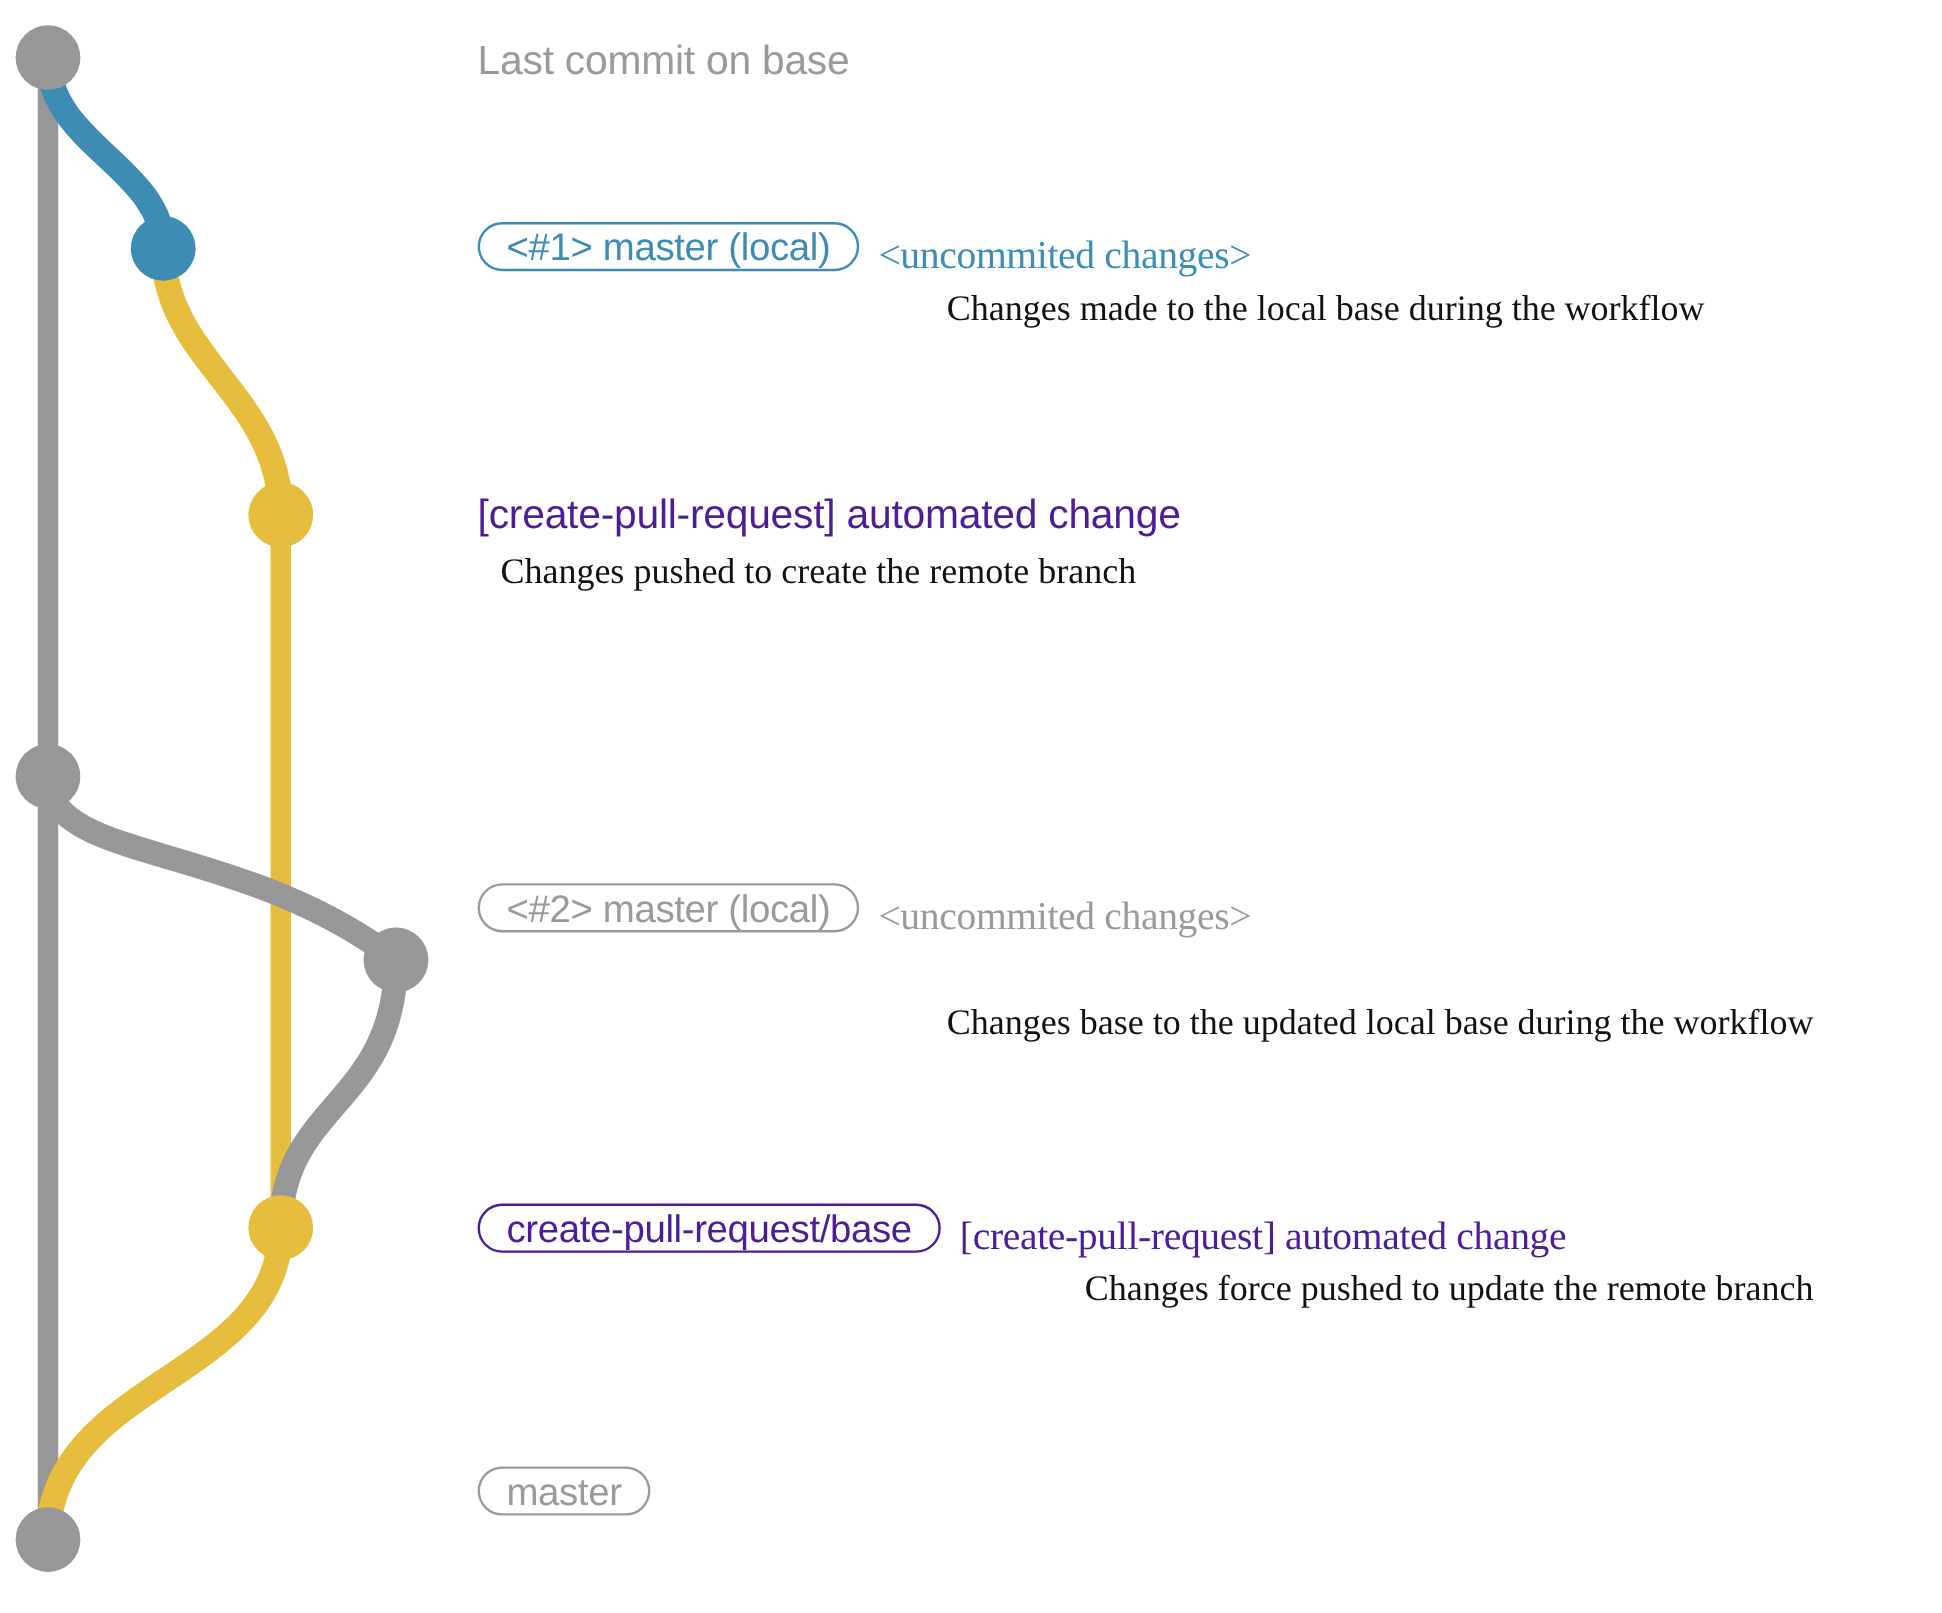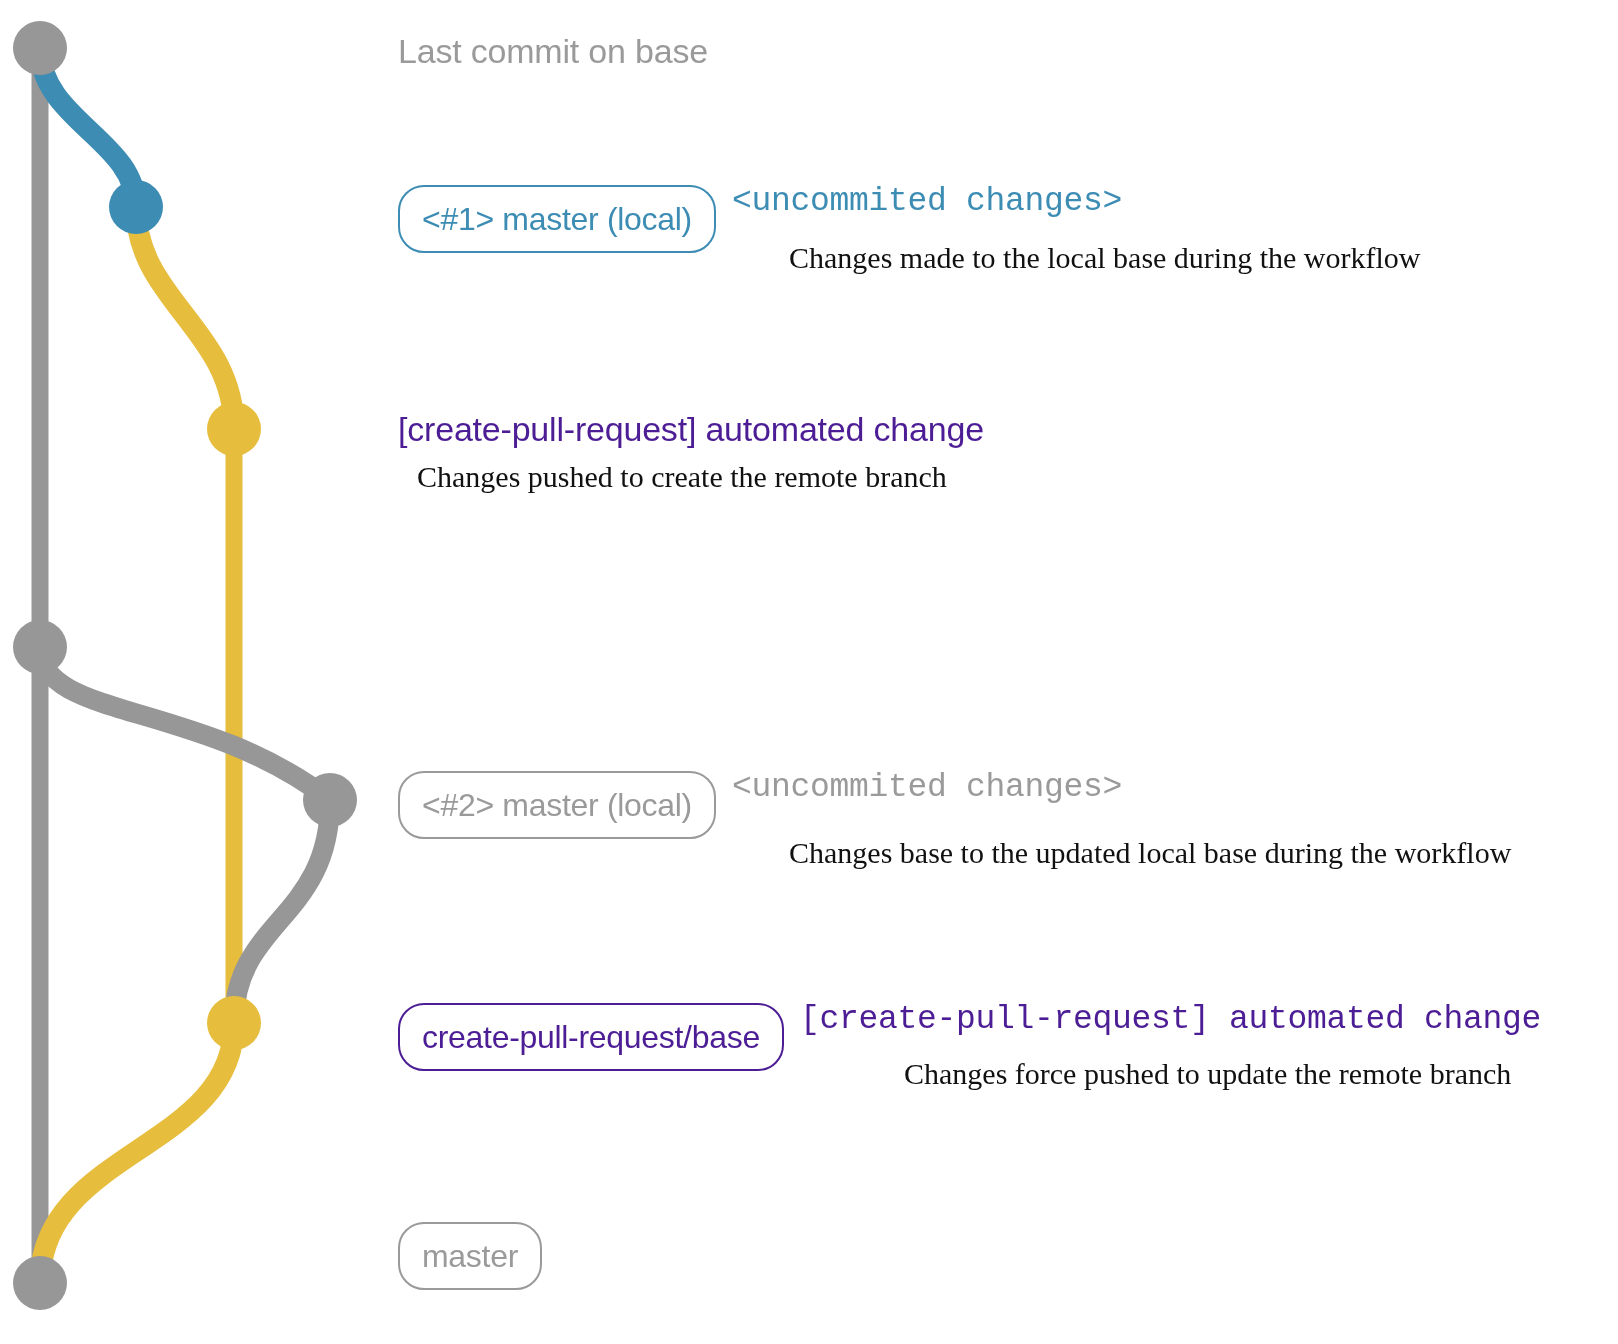--- a/index.html
+++ b/index.html
@@ -39,37 +39,38 @@
     letter-spacing: -0.2px;
     line-height: 1;
   }
   .pill {
     display: inline-flex;
     align-items: center;
     justify-content: center;
     box-sizing: border-box;
     border: 2px solid currentColor;
     border-radius: 26px;
-    height: 68px;
+    height: 41px;
     padding: 0 22px;
     font-family: "Liberation Sans", sans-serif;
     font-size: 32px;
     letter-spacing: -0.3px;
     line-height: 1;
     background: #ffffff;
   }
   .pill-text {
     display: block;
   }
   .commit-msg {
-    font-family: Liberation Mono, monospace;
+    font-family: Liberation Serif, serif;
     font-size: 33px;
     letter-spacing: -0.3px;
     line-height: 1;
     margin-left: 16px;
+    margin-top: 12px;
   }
   .desc {
     position: absolute;
     font-family: "Liberation Serif", serif;
     font-size: 30px;
     color: #111111;
     line-height: 1;
     white-space: nowrap;
   }
 
@@ -119,21 +120,21 @@
     <span class="commit-msg c-blue">&lt;uncommited changes&gt;</span>
   </div>
   <div class="desc" style="left:789px; top:243px;">Changes made to the local base during the workflow</div>
 
   <div class="row" style="left:398px; top:412px;">
     <span class="plain-title c-gold">[create-pull-request] automated change</span>
   </div>
   <div class="desc" style="left:417px; top:462px;">Changes pushed to create the remote branch</div>
 
 
-  <div class="row" style="left:398px; top:771px;">
+  <div class="row" style="left:398px; top:736px;">
     <span class="pill c-gray">
       <span class="pill-text">&lt;#2&gt; master (local)</span>
     </span>
     <span class="commit-msg c-gray">&lt;uncommited changes&gt;</span>
   </div>
   <div class="desc" style="left:789px; top:838px;">Changes base to the updated local base during the workflow</div>
 
   <div class="row" style="left:398px; top:1003px;">
     <span class="pill c-gold">
       <span class="pill-text">create-pull-request/base</span>

